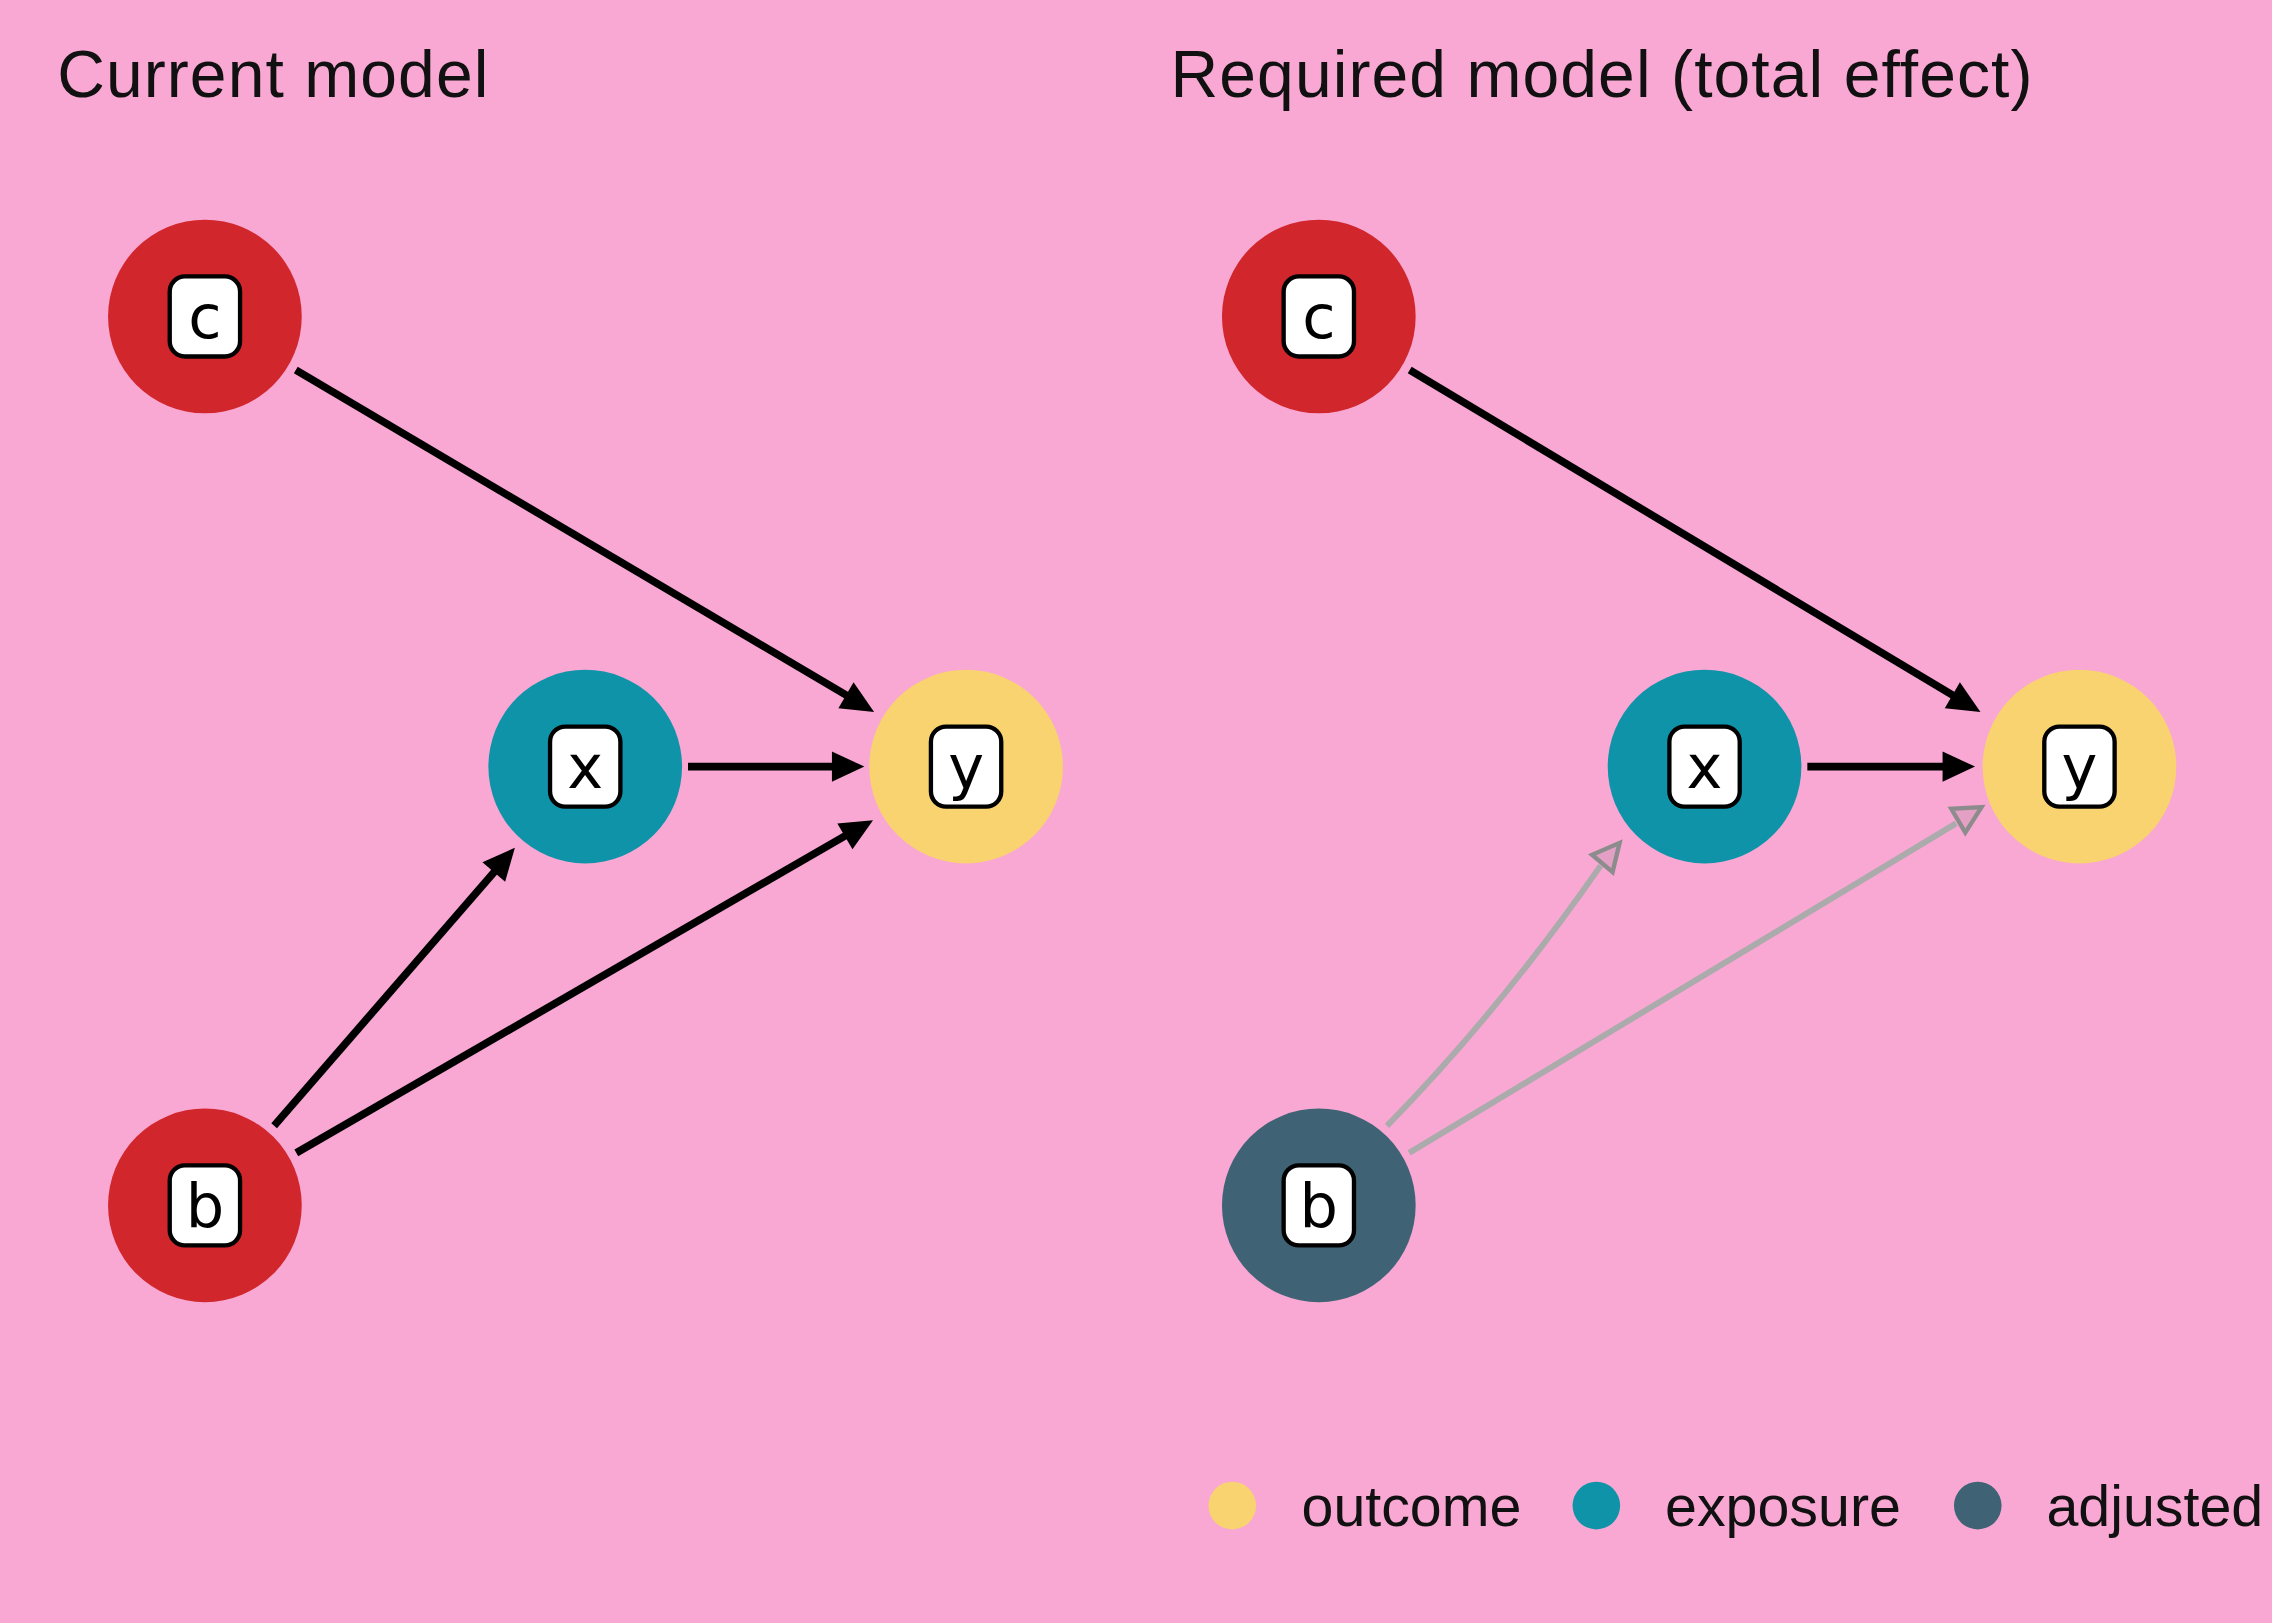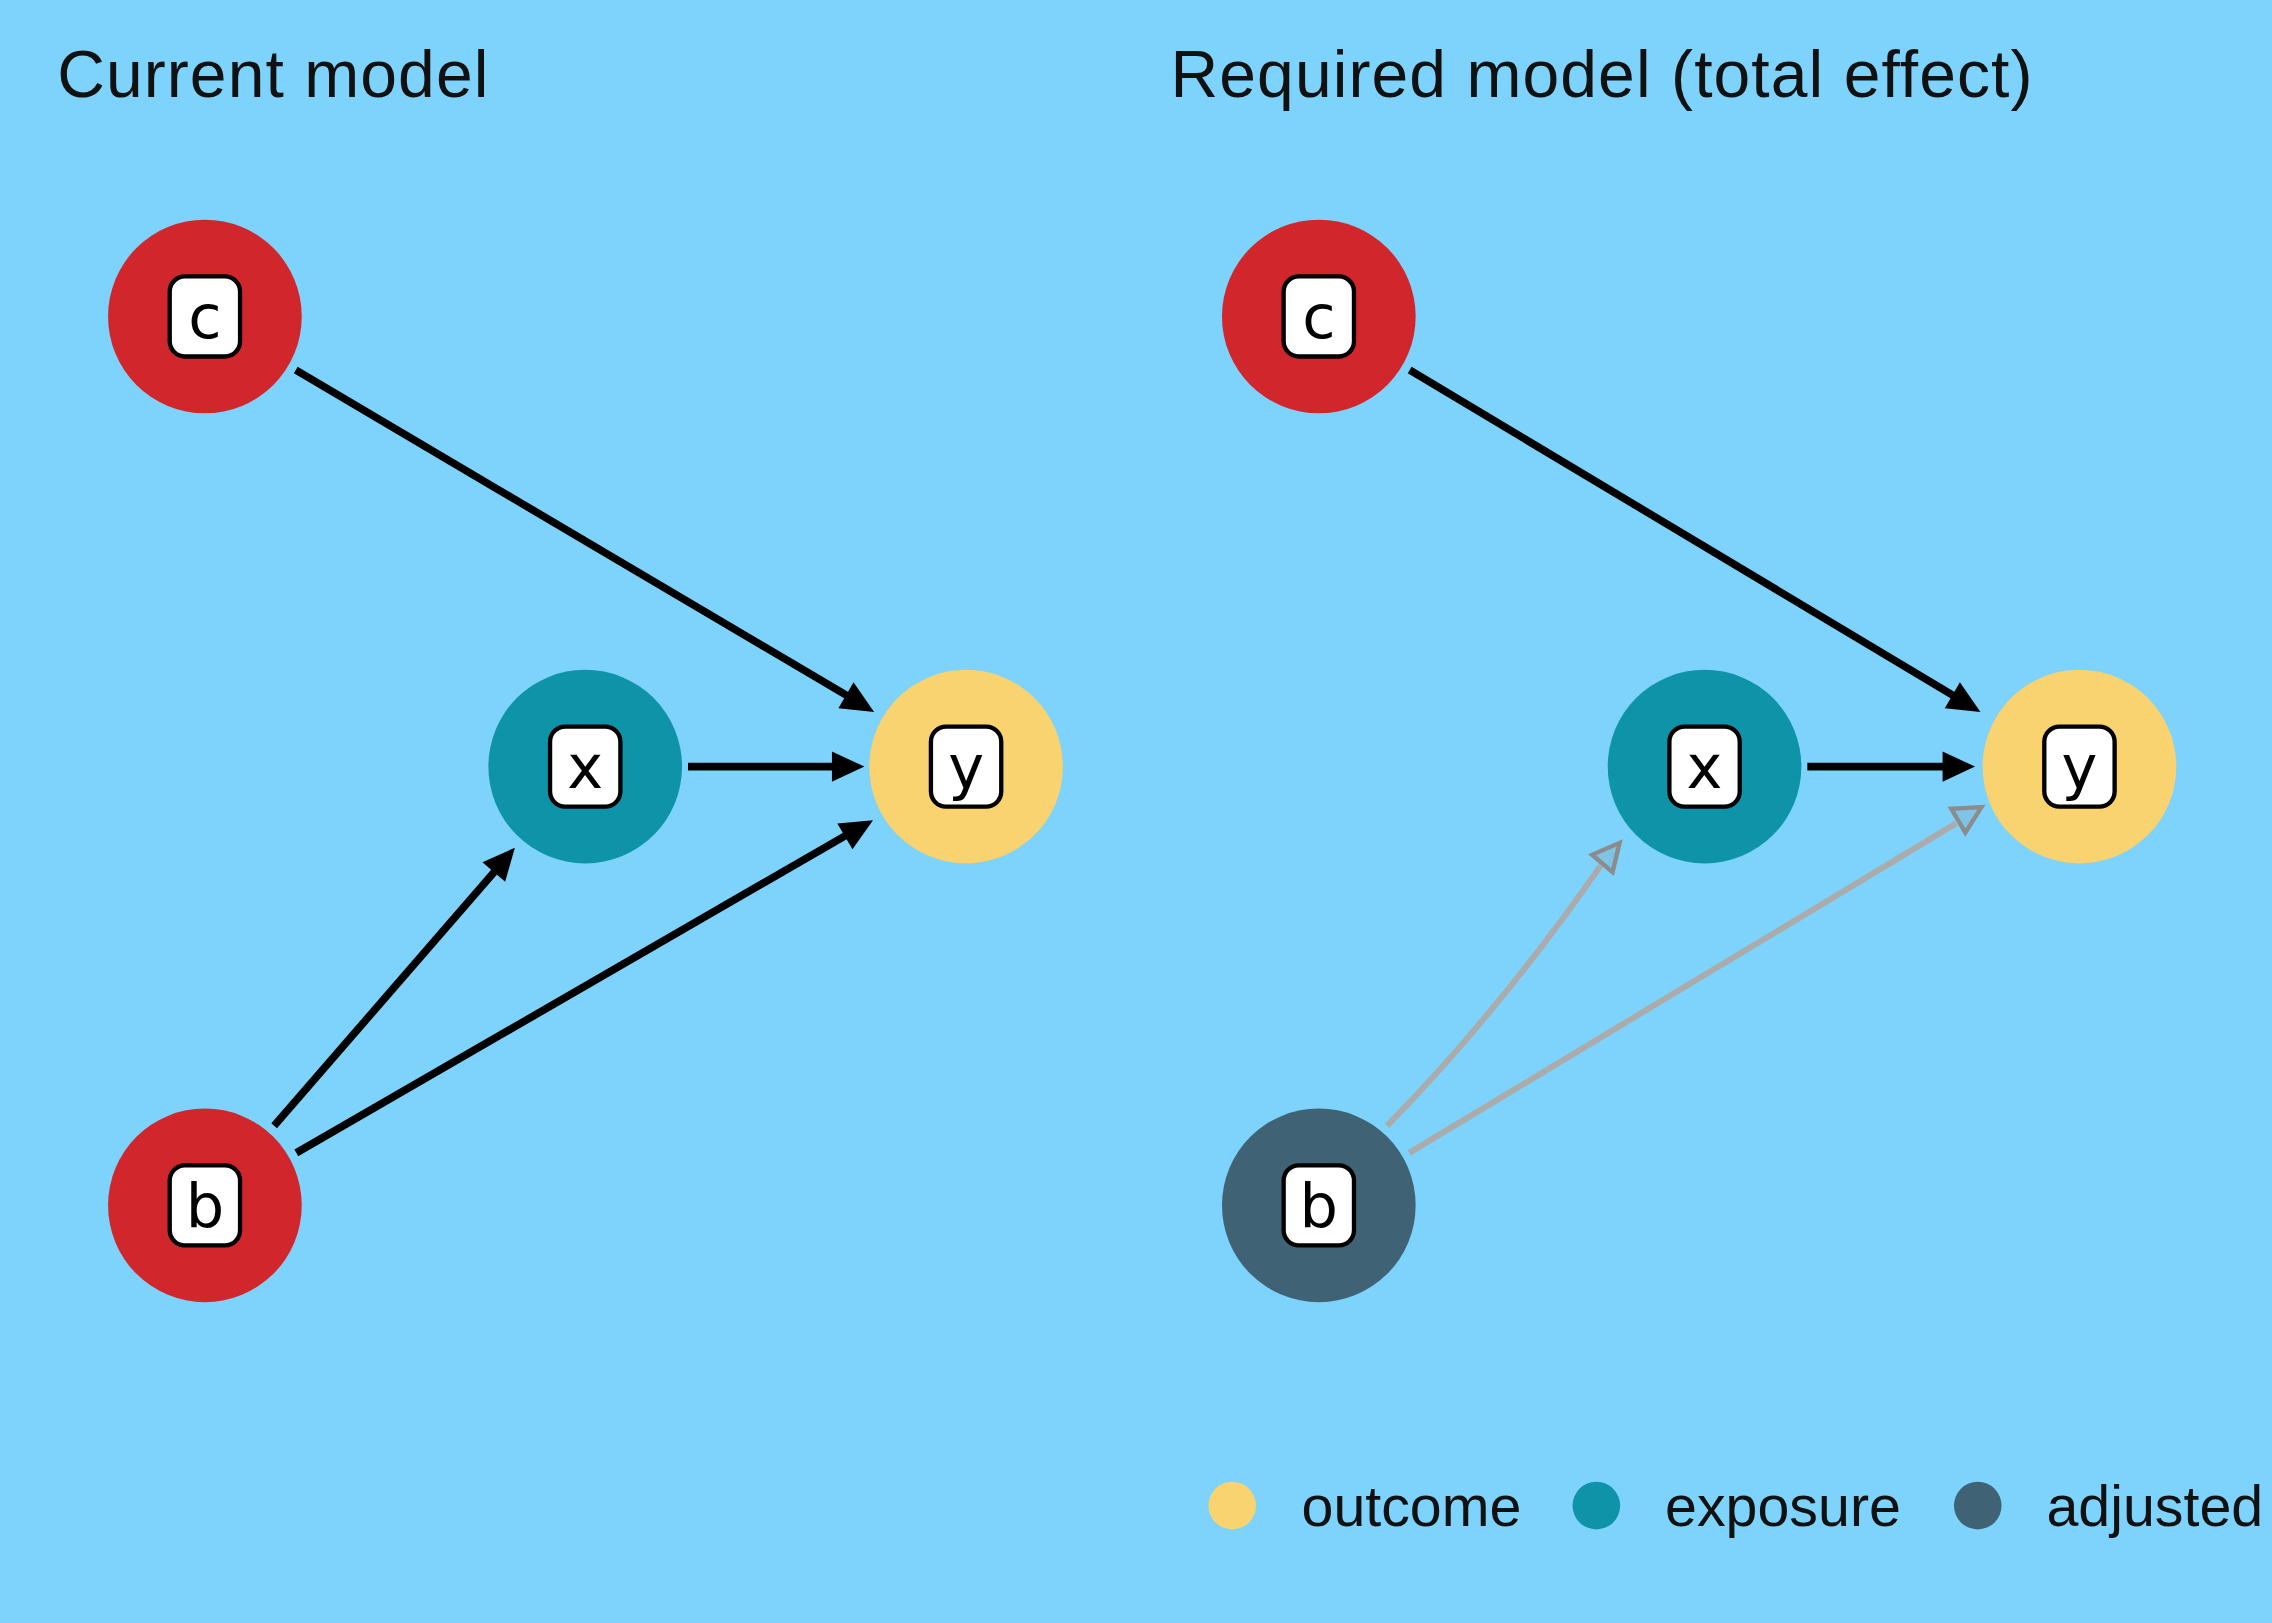--- a/index.html
+++ b/index.html
@@ -4,21 +4,21 @@
 <style>
   html, body {
     margin: 0;
     padding: 0;
     background: #ffffff;
   }
   .canvas {
     position: relative;
     width: 2273px;
     height: 1623px;
-    background: #7dd3fc;
+    background: #f9a8d4;
     font-family: "Liberation Sans", sans-serif;
   }
   svg { display: block; }
 
   .panel-title {
     font-family: "Liberation Sans", sans-serif;
     font-size: 122px;
     font-weight: 500;
     fill: #111111;
     letter-spacing: 2px;

